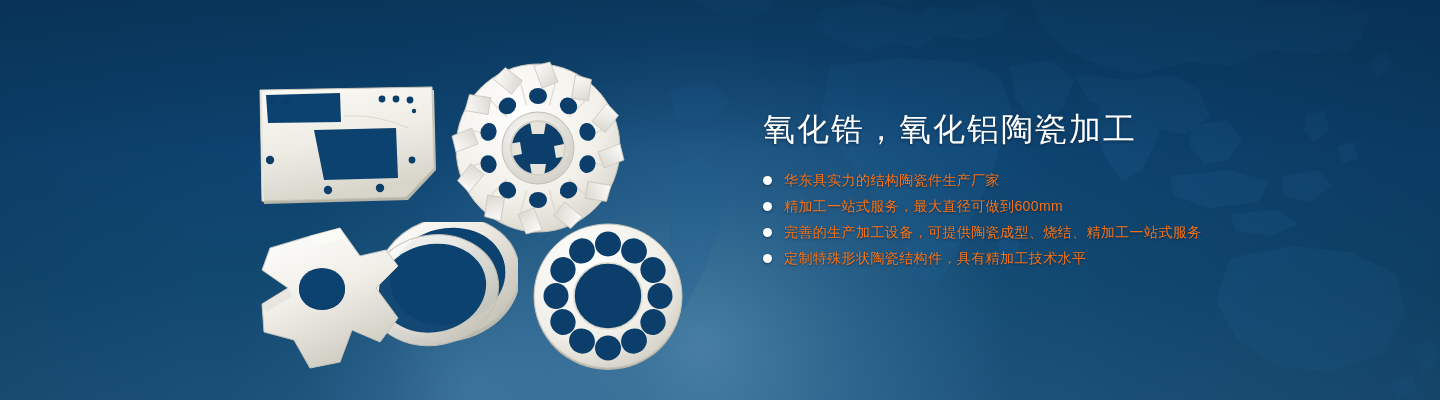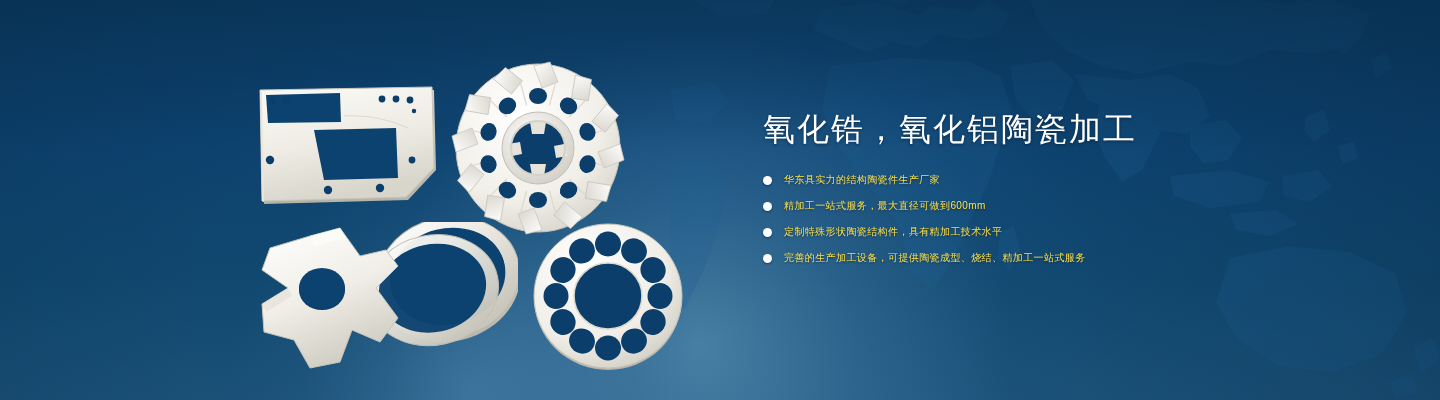--- a/index.html
+++ b/index.html
@@ -59,21 +59,21 @@
   .bullet{
     display:flex;align-items:center;
     height:24px;margin:0 0 2px 0;
   }
   .dot{
     width:9px;height:9px;border-radius:50%;
     background:#ffffff;flex:0 0 9px;margin-right:12px;
     box-shadow:0 1px 2px rgba(0,20,45,0.5);
   }
   .btext{
-    font-size:10px;line-height:22px;color:#fde047;letter-spacing:0.4px;
+    font-size:14px;line-height:22px;color:#f97316;letter-spacing:0.4px;
     white-space:nowrap;text-shadow:0 1px 2px rgba(0,20,45,0.55);
   }
   
   .parts{position:absolute;inset:0;}
   .part{position:absolute;}
   .p-plate{left:248px;top:78px;width:200px;height:130px;}
   .p-impeller{left:438px;top:48px;width:200px;height:195px;}
   .p-cross{left:248px;top:222px;width:270px;height:155px;}
   .p-ring{left:518px;top:218px;width:180px;height:160px;}
   .part svg{width:100%;height:100%;display:block;}
@@ -413,22 +413,22 @@
       <li class="bullet">
         <span class="dot"></span>
         <span class="btext">华东具实力的结构陶瓷件生产厂家</span>
       </li>
       <li class="bullet">
         <span class="dot"></span>
         <span class="btext">精加工一站式服务，最大直径可做到600mm</span>
       </li>
       <li class="bullet">
         <span class="dot"></span>
-        <span class="btext">定制特殊形状陶瓷结构件，具有精加工技术水平</span>
+        <span class="btext">完善的生产加工设备，可提供陶瓷成型、烧结、精加工一站式服务</span>
       </li>
       <li class="bullet">
         <span class="dot"></span>
-        <span class="btext">完善的生产加工设备，可提供陶瓷成型、烧结、精加工一站式服务</span>
+        <span class="btext">定制特殊形状陶瓷结构件，具有精加工技术水平</span>
       </li>
     </ul>
   </div>
 
 </div>
 
 </body></html>

